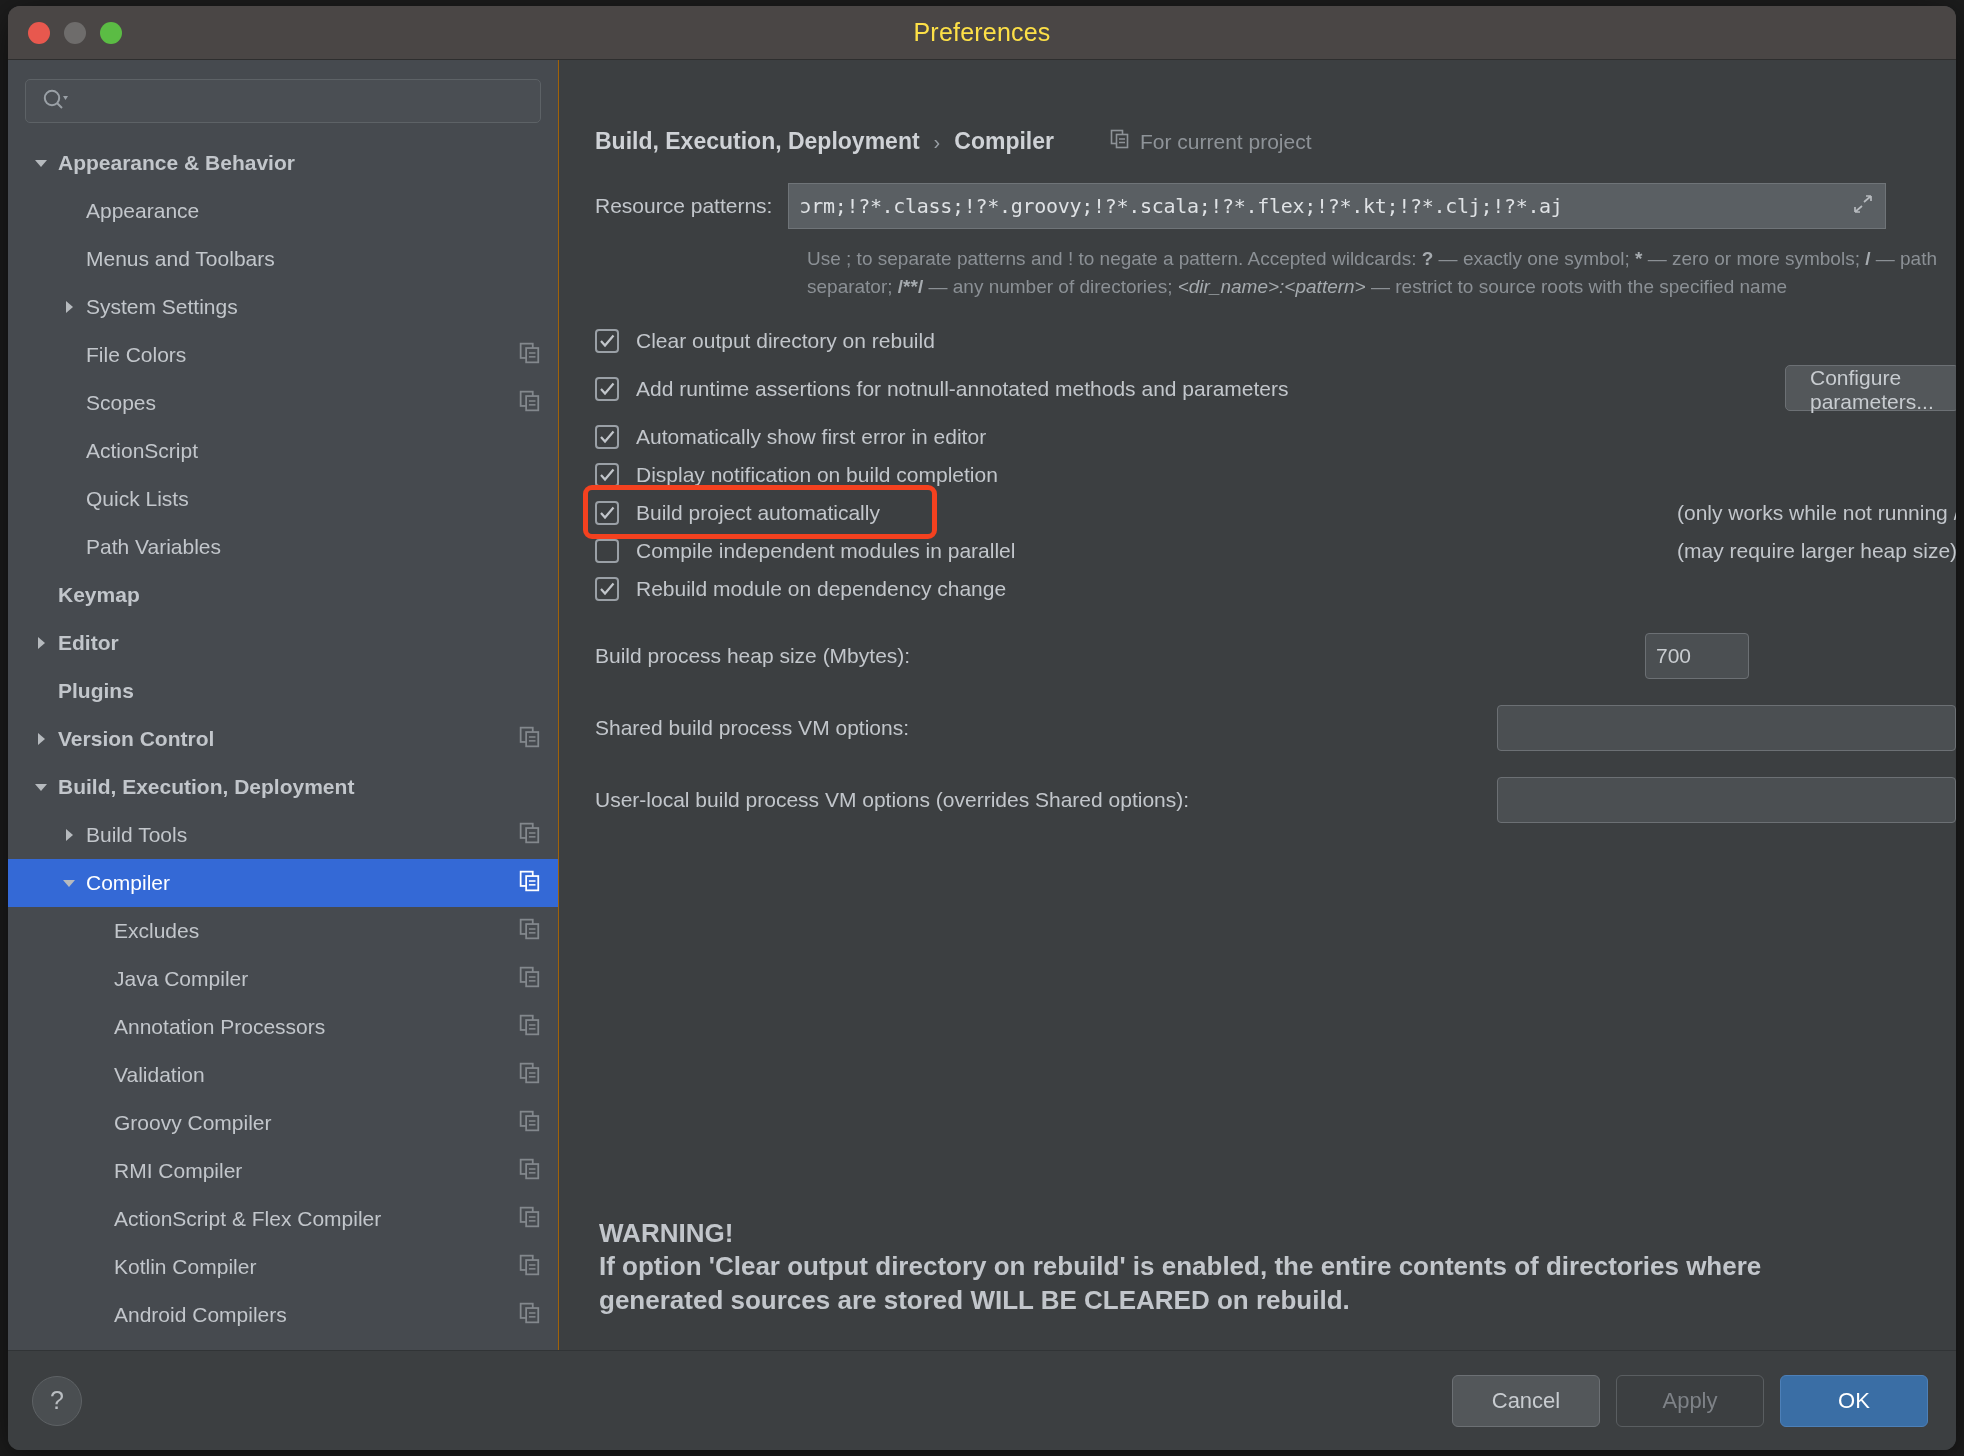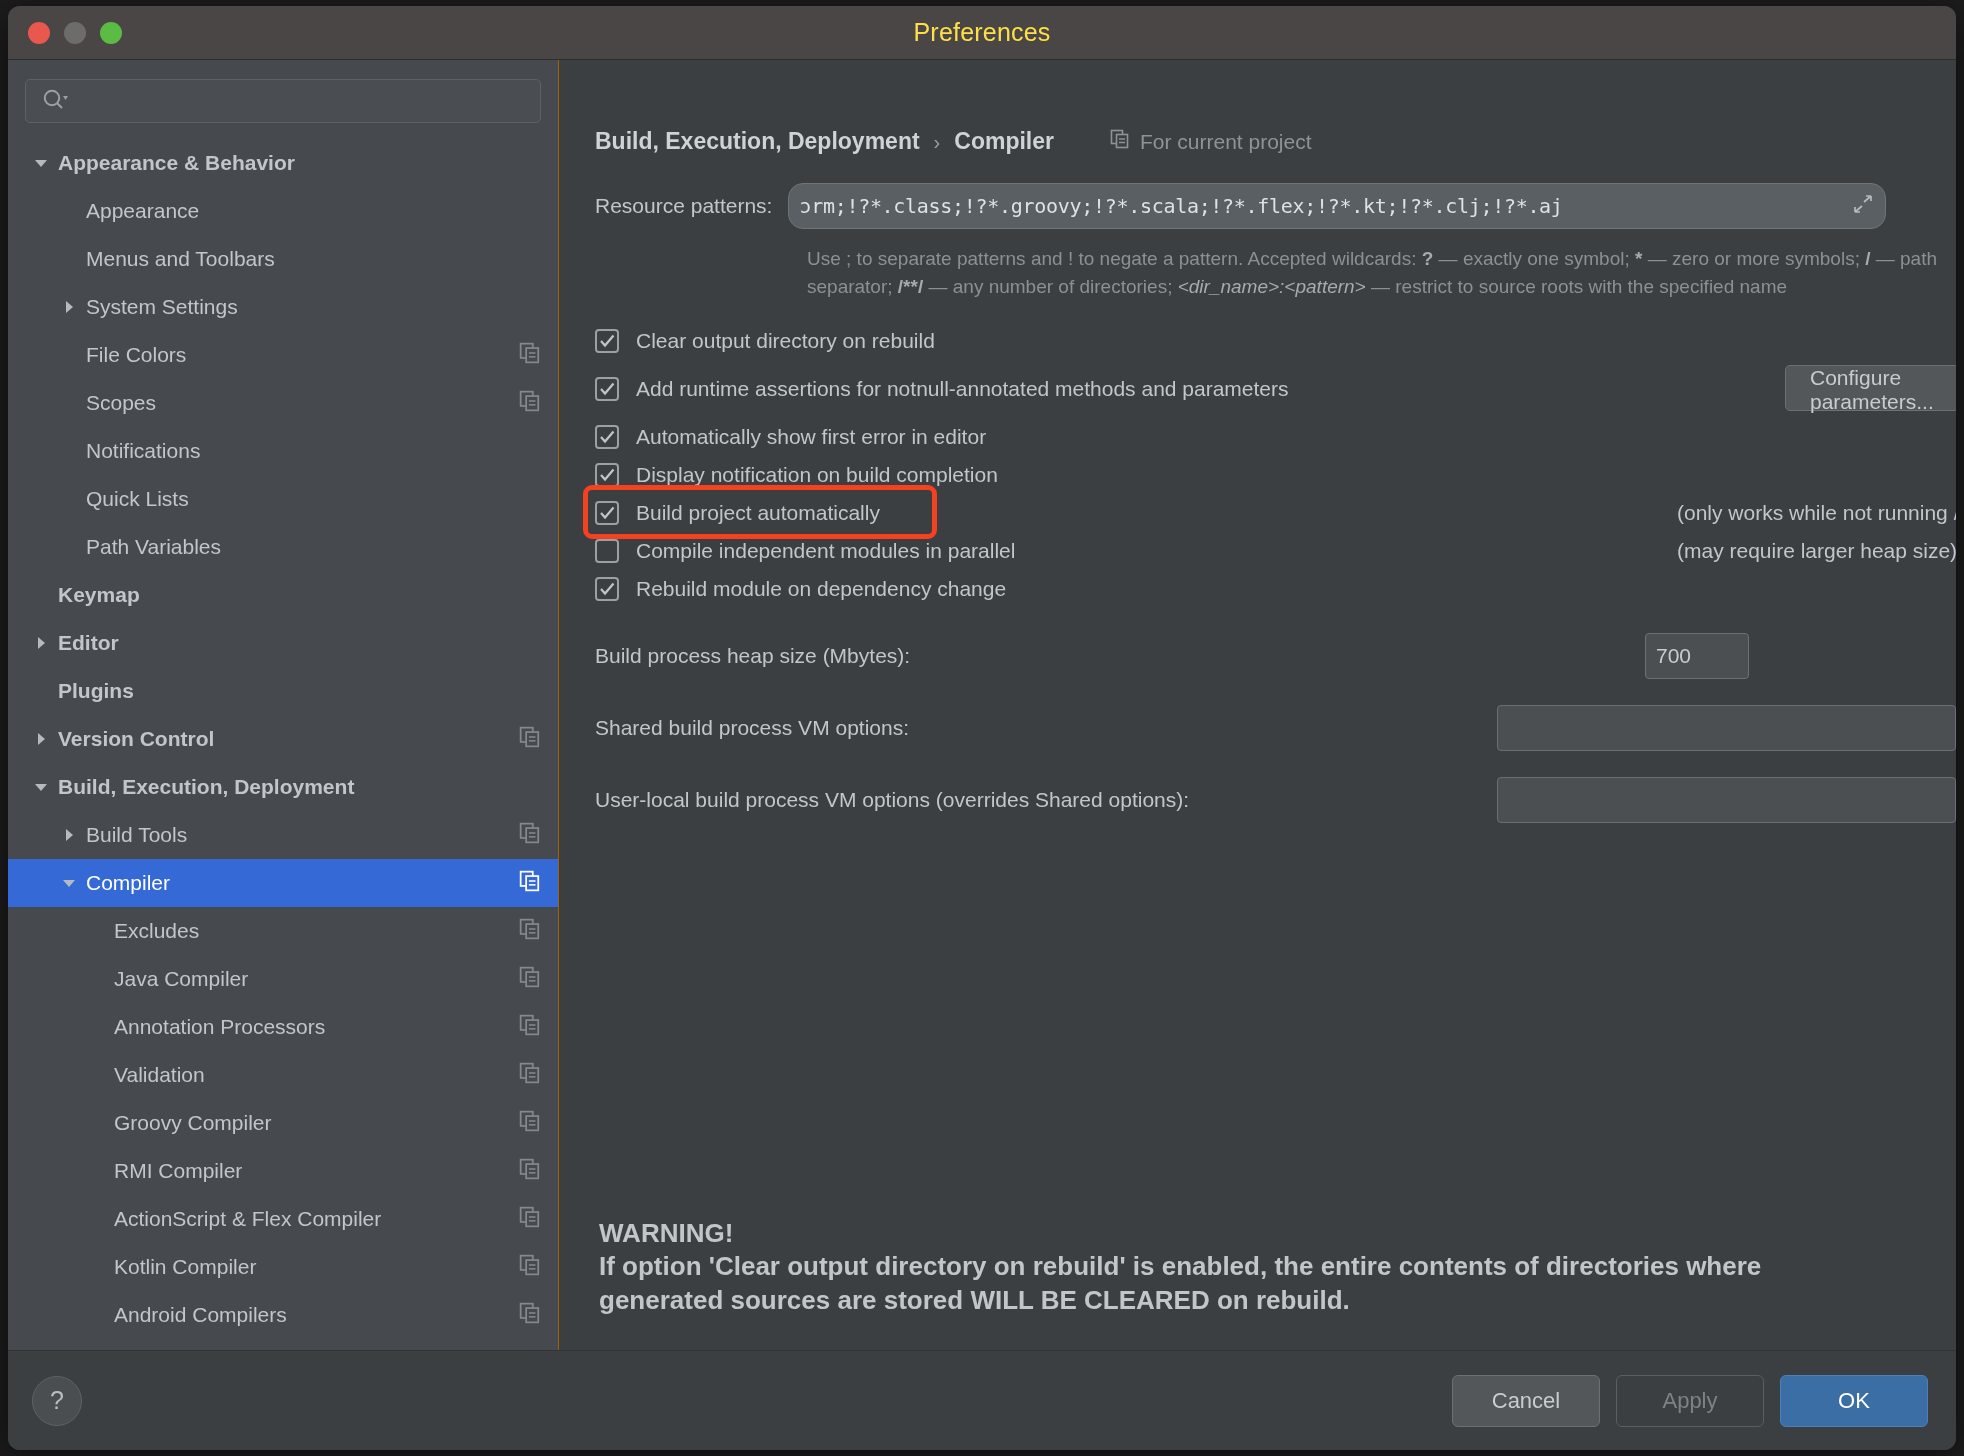--- a/index.html
+++ b/index.html
@@ -92,21 +92,21 @@
     margin-left: 56px; font-size: 21px; font-weight: normal;
     color: #8e9398; display: flex; align-items: center; gap: 10px;
   }
   .field-row {
     display: flex; align-items: center;
     padding-left: 36px; margin-top: 28px;
   }
   .field-label { font-size: 21px; color: #c2c6cb; }
   .res-input {
     margin-left: 16px; width: 1098px; height: 46px;
-    background: #5a5f63; border: 1px solid #6f7478; border-radius: 15px;
+    background: #5a5f63; border: 1px solid #6f7478; border-radius: 0;
     display: flex; align-items: center; padding: 0 10px;
     position: relative;
   }
   .res-input .val {
     flex: 1; font-family: "DejaVu Sans Mono", monospace;
     font-size: 20px; color: #dfe2e5; letter-spacing: -.3px;
     white-space: nowrap; overflow: hidden;
   }
   .expand-ic { flex: none; margin-left: 4px; }
   .hint {
@@ -287,21 +287,21 @@
                 <line x1="9" y1="10" x2="15" y2="10" stroke="#8e9398" stroke-width="1.4"></line>
                 <line x1="9" y1="13.5" x2="15" y2="13.5" stroke="#8e9398" stroke-width="1.4"></line>
               </svg></span>
           </div>
           <div class="row lvl1">
             <span class="arrow spacer">
               <svg width="16" height="16" viewBox="0 0 16 16">
                 <path d="M5 2 L12 8 L5 14 Z" fill="#b6babe"></path>
               </svg>
             </span>
-            <span class="label">Notifications</span>
+            <span class="label">ActionScript</span>
           </div>
           <div class="row lvl1">
             <span class="arrow spacer">
               <svg width="16" height="16" viewBox="0 0 16 16">
                 <path d="M5 2 L12 8 L5 14 Z" fill="#b6babe"></path>
               </svg>
             </span>
             <span class="label">Quick Lists</span>
           </div>
           <div class="row lvl1">

